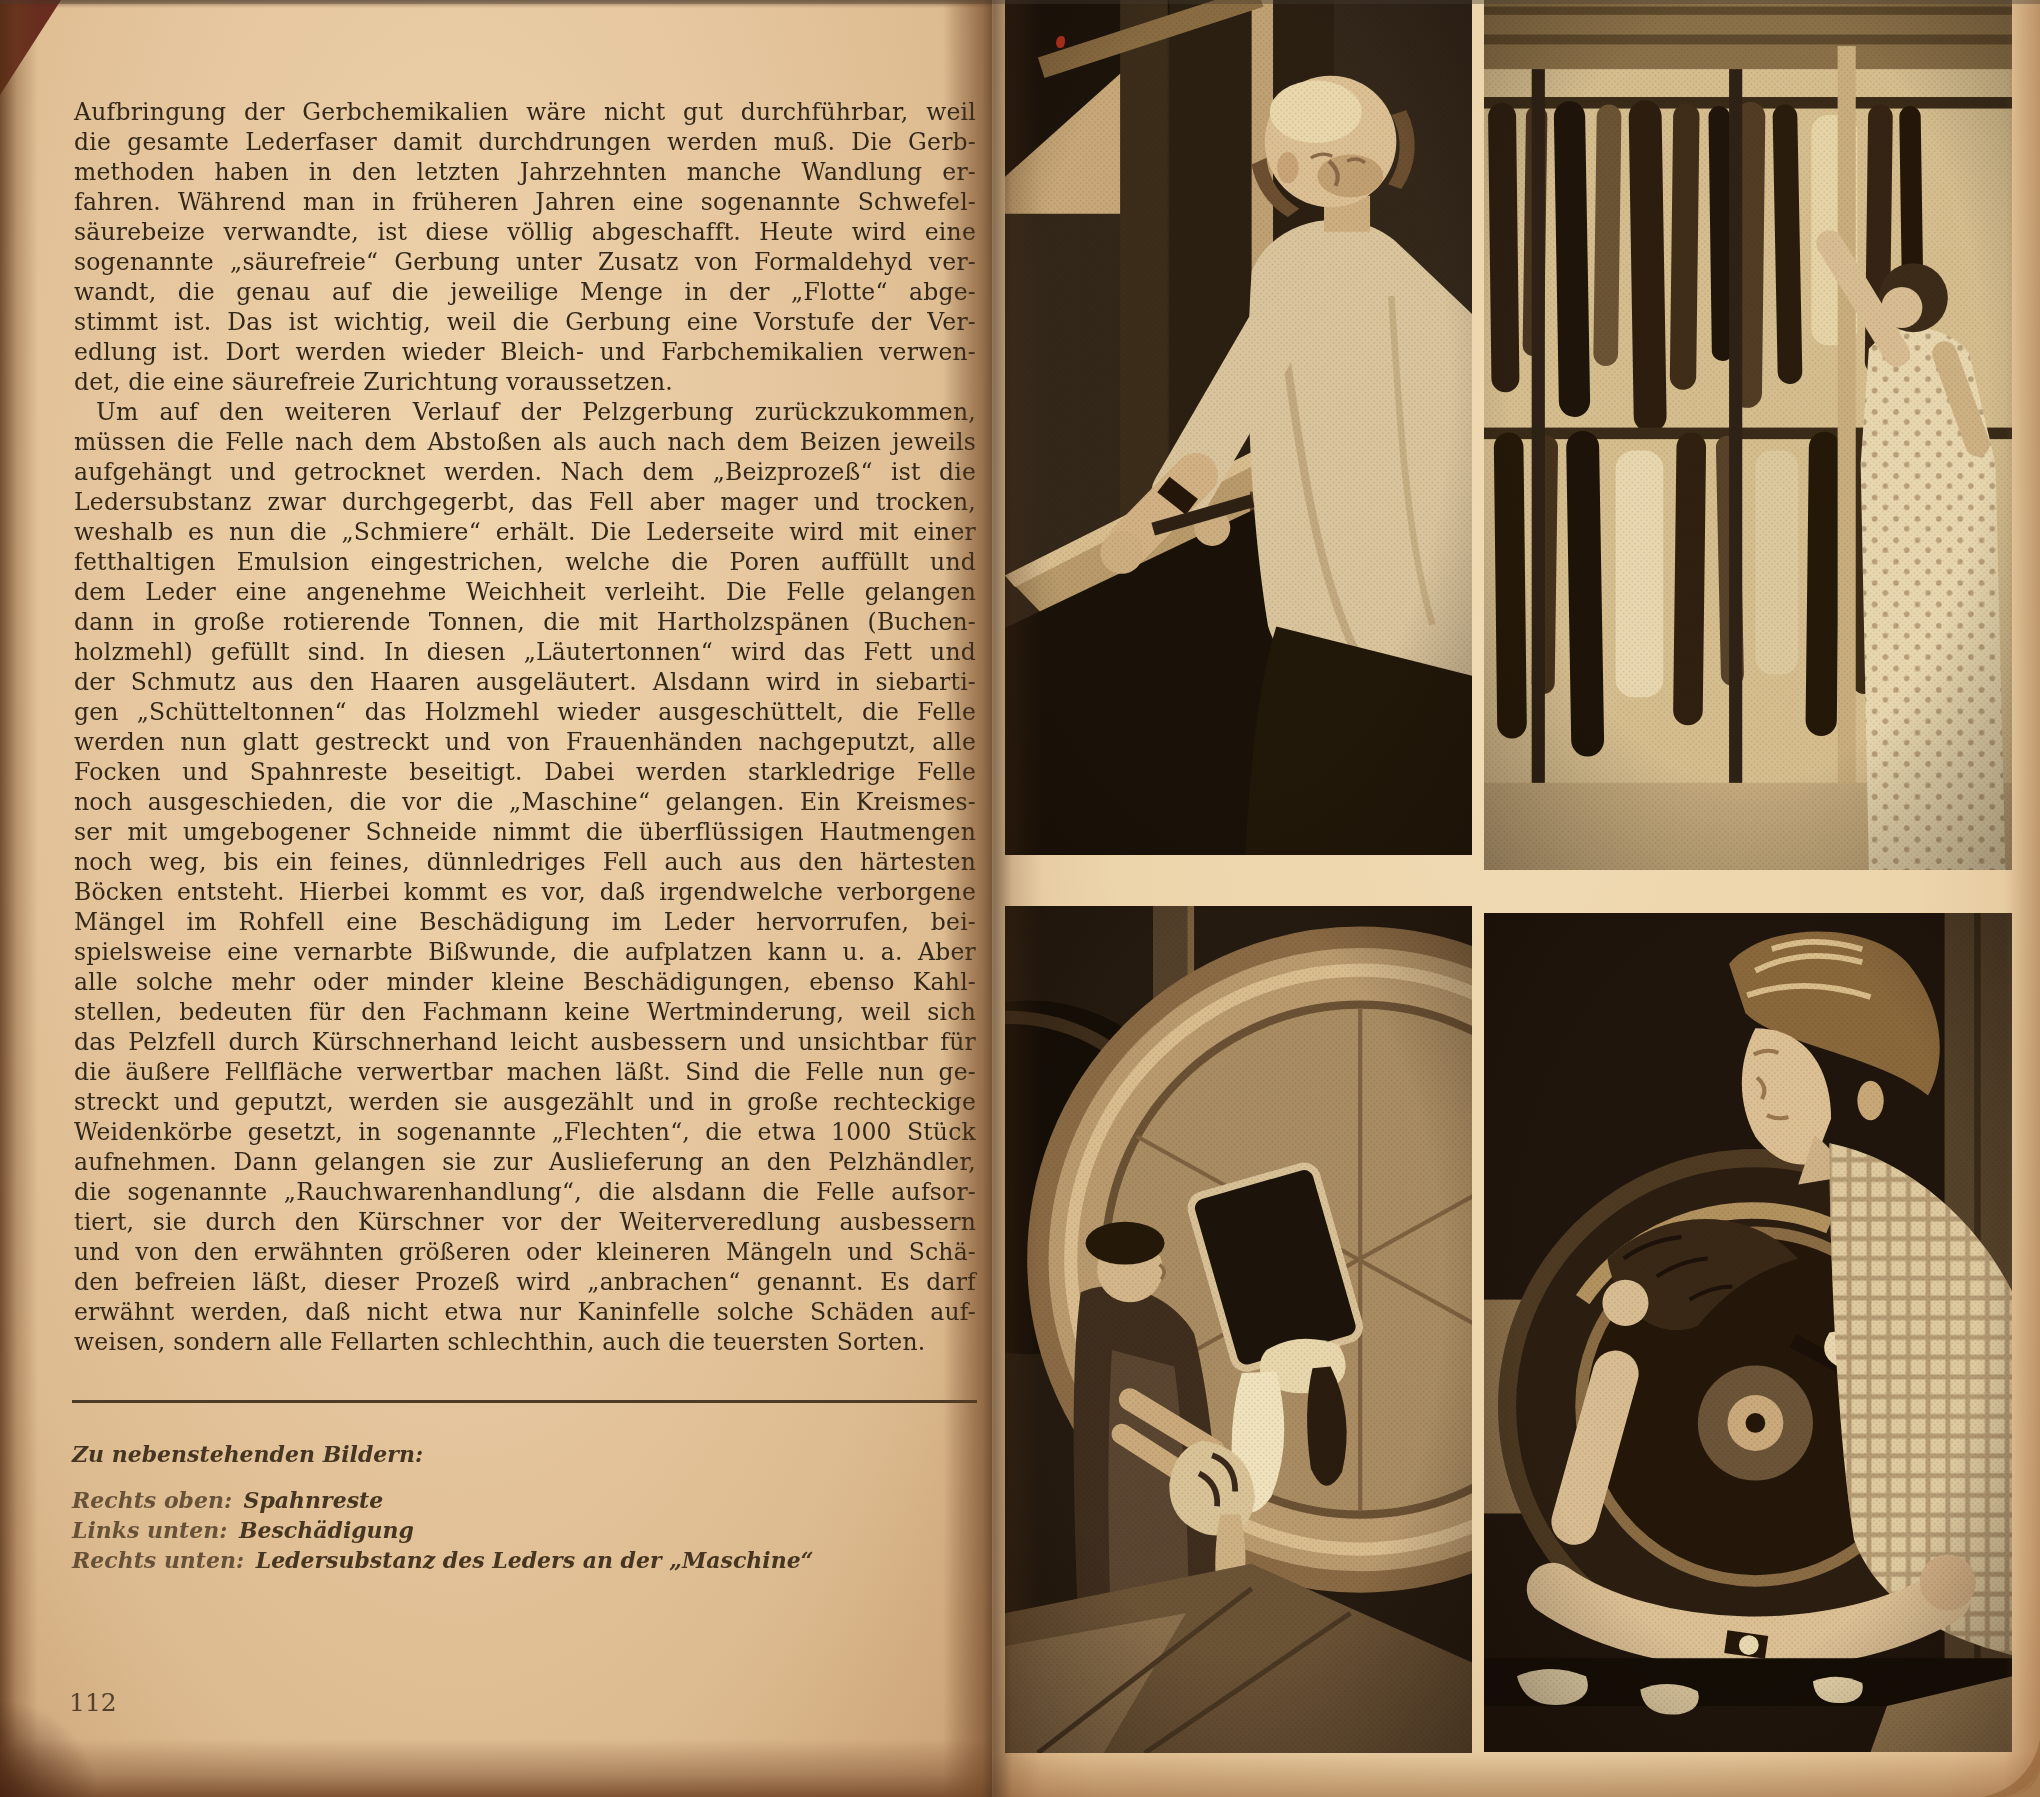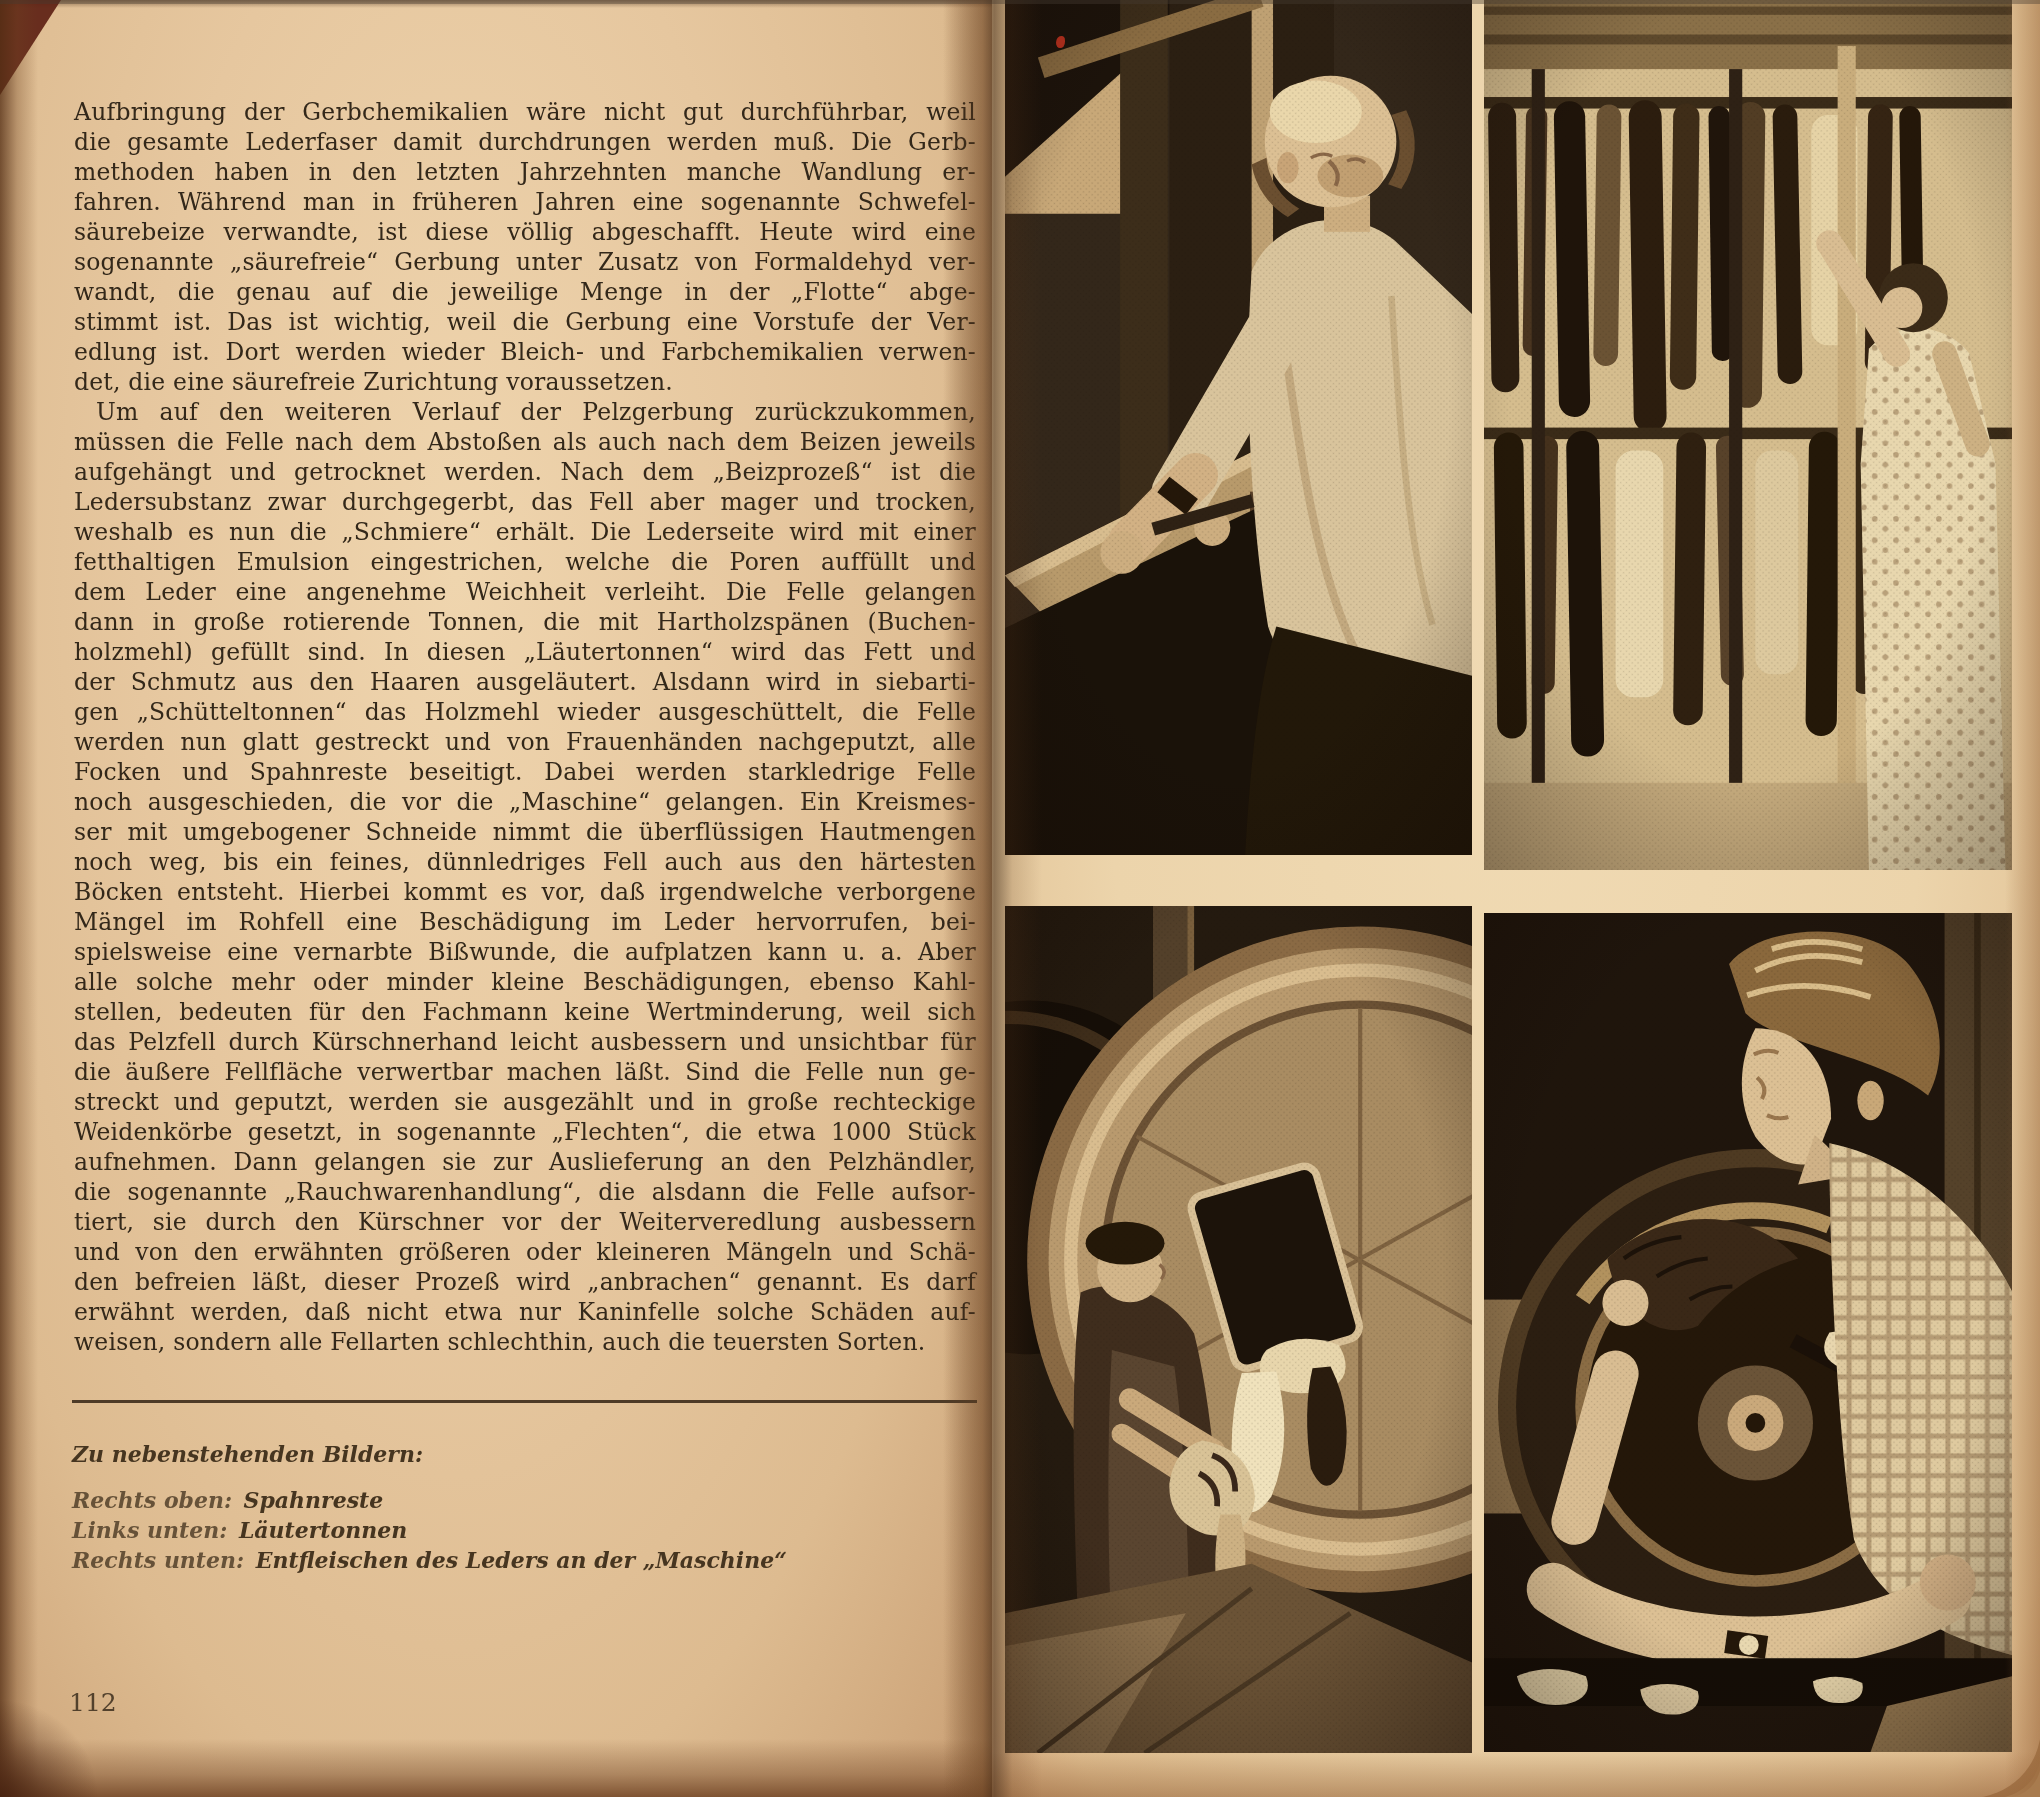--- a/index.html
+++ b/index.html
@@ -114,22 +114,22 @@
         <div class="tline">erwähnt werden, daß nicht etwa nur Kaninfelle solche Schäden auf-</div>
         <div class="tline last">weisen, sondern alle Fellarten schlechthin, auch die teuersten Sorten.</div>
       </div>
 
     <div class="rule"></div>
 
     <div class="captions">
       <div class="cap-heading">Zu nebenstehenden Bildern:</div>
       <div class="cap-list">
           <div class="cap-row"><span class="cap-label">Rechts oben:</span><span class="cap-text">Spahnreste</span></div>
-          <div class="cap-row"><span class="cap-label">Links unten:</span><span class="cap-text">Läutertonnen</span></div>
-          <div class="cap-row"><span class="cap-label">Rechts unten:</span><span class="cap-text">Entfleischen des Leders an der „Maschine“</span></div>
+          <div class="cap-row"><span class="cap-label">Links unten:</span><span class="cap-text">Beschädigung</span></div>
+          <div class="cap-row"><span class="cap-label">Rechts unten:</span><span class="cap-text">Ledersubstanz des Leders an der „Maschine“</span></div>
         </div>
     </div>
 
     <div class="page-number">112</div>
   </div>
 
   <div class="page-right">
 
     <div class="photo photo-tl" role="img" aria-label="Entfleischen der Kaninfelle an der „Bank“">
       <svg viewBox="0 0 568 1040" preserveAspectRatio="none">

